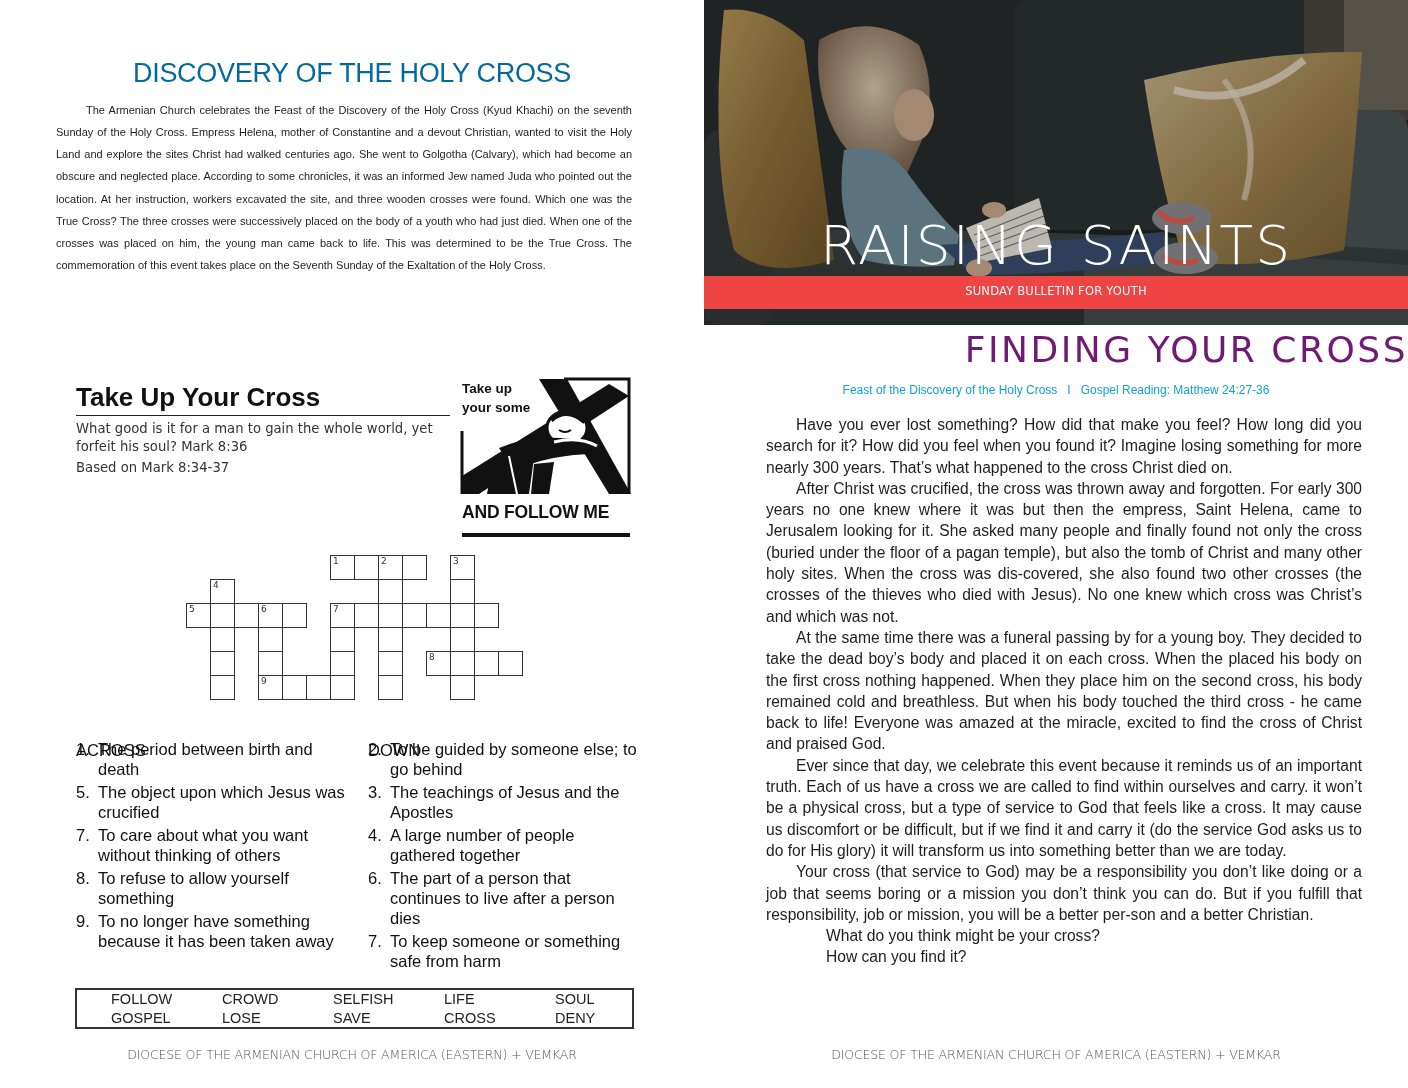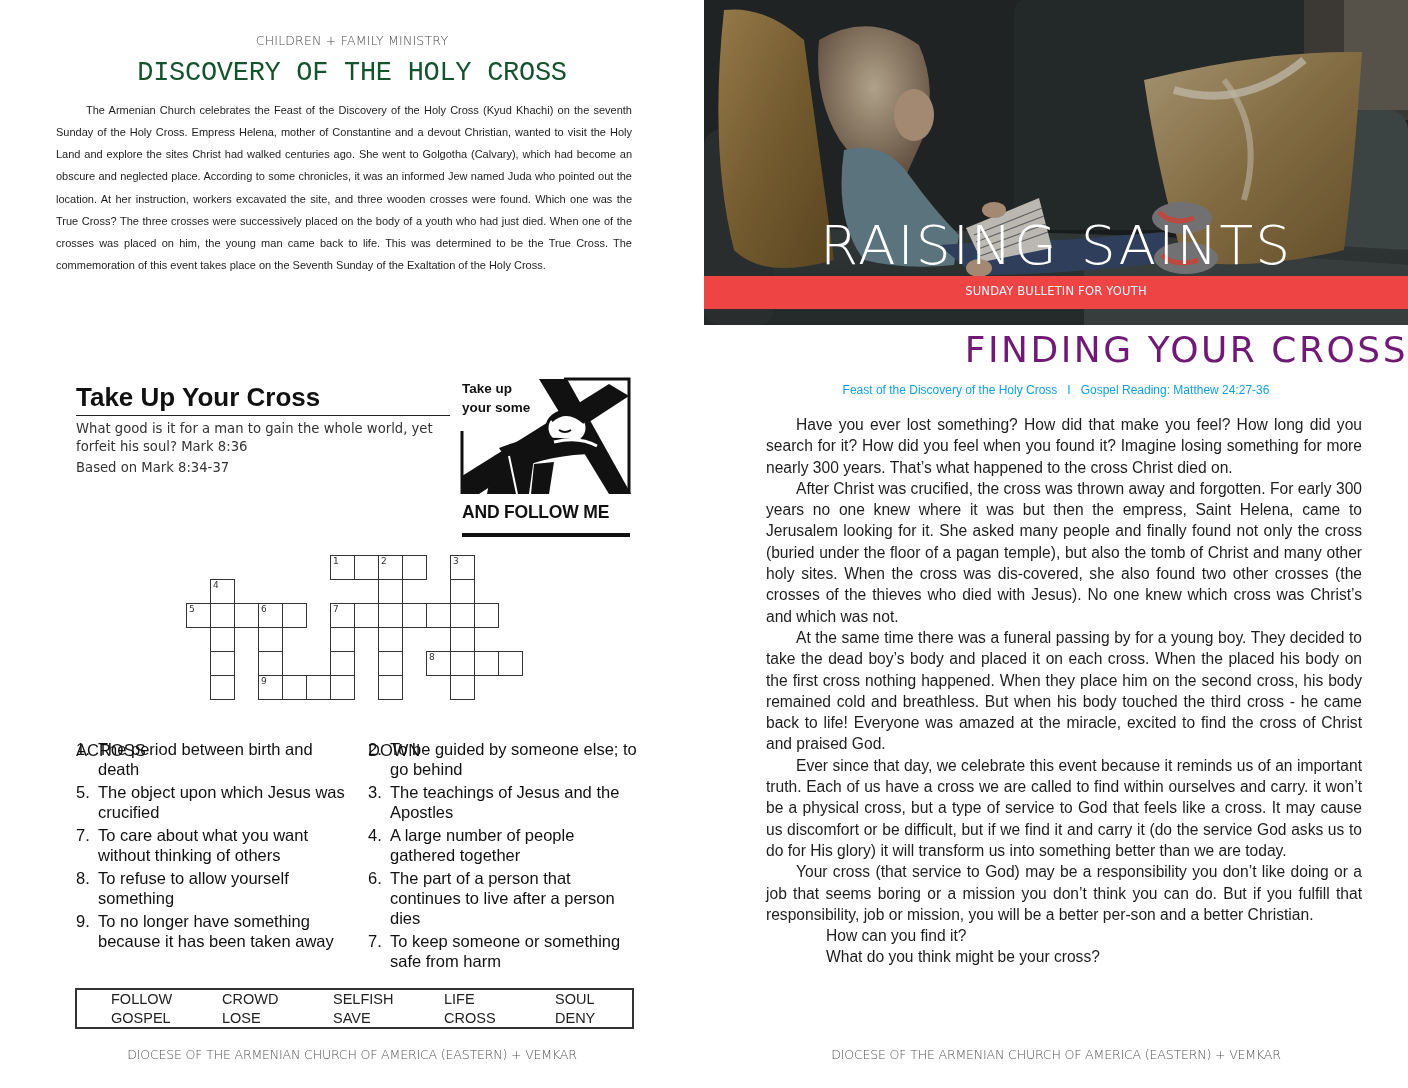--- a/index.html
+++ b/index.html
@@ -10,21 +10,21 @@
   .page-left { left: 0; width: 704px; }
   .page-right { left: 704px; width: 704px; }
 
   .section-label {
     position: absolute; top: 33px; left: 0; width: 704px; text-align: center;
     font-family: "DejaVu Sans", sans-serif; font-size: 12.5px; letter-spacing: 0.2px;
     color: #4a4a4a; font-weight: 300;
   }
   .left-title {
     position: absolute; top: 58px; left: 0; width: 704px; text-align: center;
-    font-family: Liberation Mono, monospace; font-size: 27px; color: #14532d; letter-spacing: -0.3px;
+    font-family: Liberation Sans, sans-serif; font-size: 27px; color: #0369a1; letter-spacing: -0.3px;
   }
   .left-body {
     position: absolute; top: 99px; left: 56px; width: 576px;
     font-family: "Liberation Sans", sans-serif; font-size: 11px; line-height: 22.15px;
     text-align: justify; color: #1e1e1e;
   }
   .left-body p { text-indent: 30px; }
 
   
   .ws-title {
@@ -111,21 +111,20 @@
     font-family: "Liberation Sans", sans-serif; font-size: 15.6px; line-height: 21.3px;
     text-align: justify; color: #1e1e1e;
   }
   .right-body p { text-indent: 30px; margin-left: 28px; }
   .right-q { padding-left: 60px; text-indent: 0 !important; text-align: left; }
 </style>
 </head>
 <body>
 
 <div class="page page-left">
-  <div class="section-label">CHILDREN + FAMILY MINISTRY</div>
   <div class="left-title">DISCOVERY OF THE HOLY CROSS</div>
   <div class="left-body">
     <p>The Armenian Church celebrates the Feast of the Discovery of the Holy Cross (Kyud Khachi) on the seventh Sunday of the Holy Cross. Empress Helena, mother of Constantine and a devout Christian, wanted to visit the Holy Land and explore the sites Christ had walked centuries ago. She went to Golgotha (Calvary), which had become an obscure and neglected place. According to some chronicles, it was an informed Jew named Juda who pointed out the location. At her instruction, workers excavated the site, and three wooden crosses were found. Which one was the True Cross? The three crosses were successively placed on the body of a youth who had just died. When one of the crosses was placed on him, the young man came back to life. This was determined to be the True Cross. The commemoration of this event takes place on the Seventh Sunday of the Exaltation of the Holy Cross.</p>
   </div>
 
   <div class="ws-title">Take Up Your Cross</div>
   <div class="ws-rule"></div>
   <div class="ws-verse">What good is it for a man to gain the whole world, yet forfeit his soul?  Mark 8:36</div>
   <div class="ws-based">Based on Mark 8:34-37</div>
 
@@ -364,18 +363,18 @@
 
   <div class="right-title">FINDING YOUR CROSS</div>
   <div class="right-subtitle" style="white-space:pre;">Feast of the Discovery of the Holy Cross   I   Gospel Reading: Matthew 24:27-36</div>
 
   <div class="right-body">
     <p>Have you ever lost something? How did that make you feel? How long did you search for it? How did you feel when you found it? Imagine losing something for more nearly 300 years. That’s what happened to the cross Christ died on.</p>
     <p>After Christ was crucified, the cross was thrown away and forgotten. For early 300 years no one knew where it was but then the empress, Saint Helena, came to Jerusalem looking for it. She asked many people and finally found not only the cross (buried under the floor of a pagan temple), but also the tomb of Christ and many other holy sites. When the cross was dis-covered, she also found two other crosses (the crosses of the thieves who died with Jesus). No one knew which cross was Christ’s and which was not.</p>
     <p>At the same time there was a funeral passing by for a young boy. They decided to take the dead boy’s body and placed it on each cross. When the placed his body on the first cross nothing happened. When they place him on the second cross, his body remained cold and breathless. But when his body touched the third cross - he came back to life! Everyone was amazed at the miracle, excited to find the cross of Christ and praised God.</p>
     <p>Ever since that day, we celebrate this event because it reminds us of an important truth. Each of us have a cross we are called to find within ourselves and carry. it won’t be a physical cross, but a type of service to God that feels like a cross. It may cause us discomfort or be difficult, but if we find it and carry it (do the service God asks us to do for His glory) it will transform us into something better than we are today.</p>
     <p>Your cross (that service to God) may be a responsibility you don’t like doing or a job that seems boring or a mission you don’t think you can do. But if you fulfill that responsibility, job or mission, you will be a better per-son and a better Christian.</p>
+    <p class="right-q">What do you think might be your cross?</p>
     <p class="right-q">How can you find it?</p>
-    <p class="right-q">What do you think might be your cross?</p>
   </div>
 
   <div class="footer">DIOCESE OF THE ARMENIAN CHURCH OF AMERICA (EASTERN) + VEMKAR</div>
 </div>
 
 </body></html>

